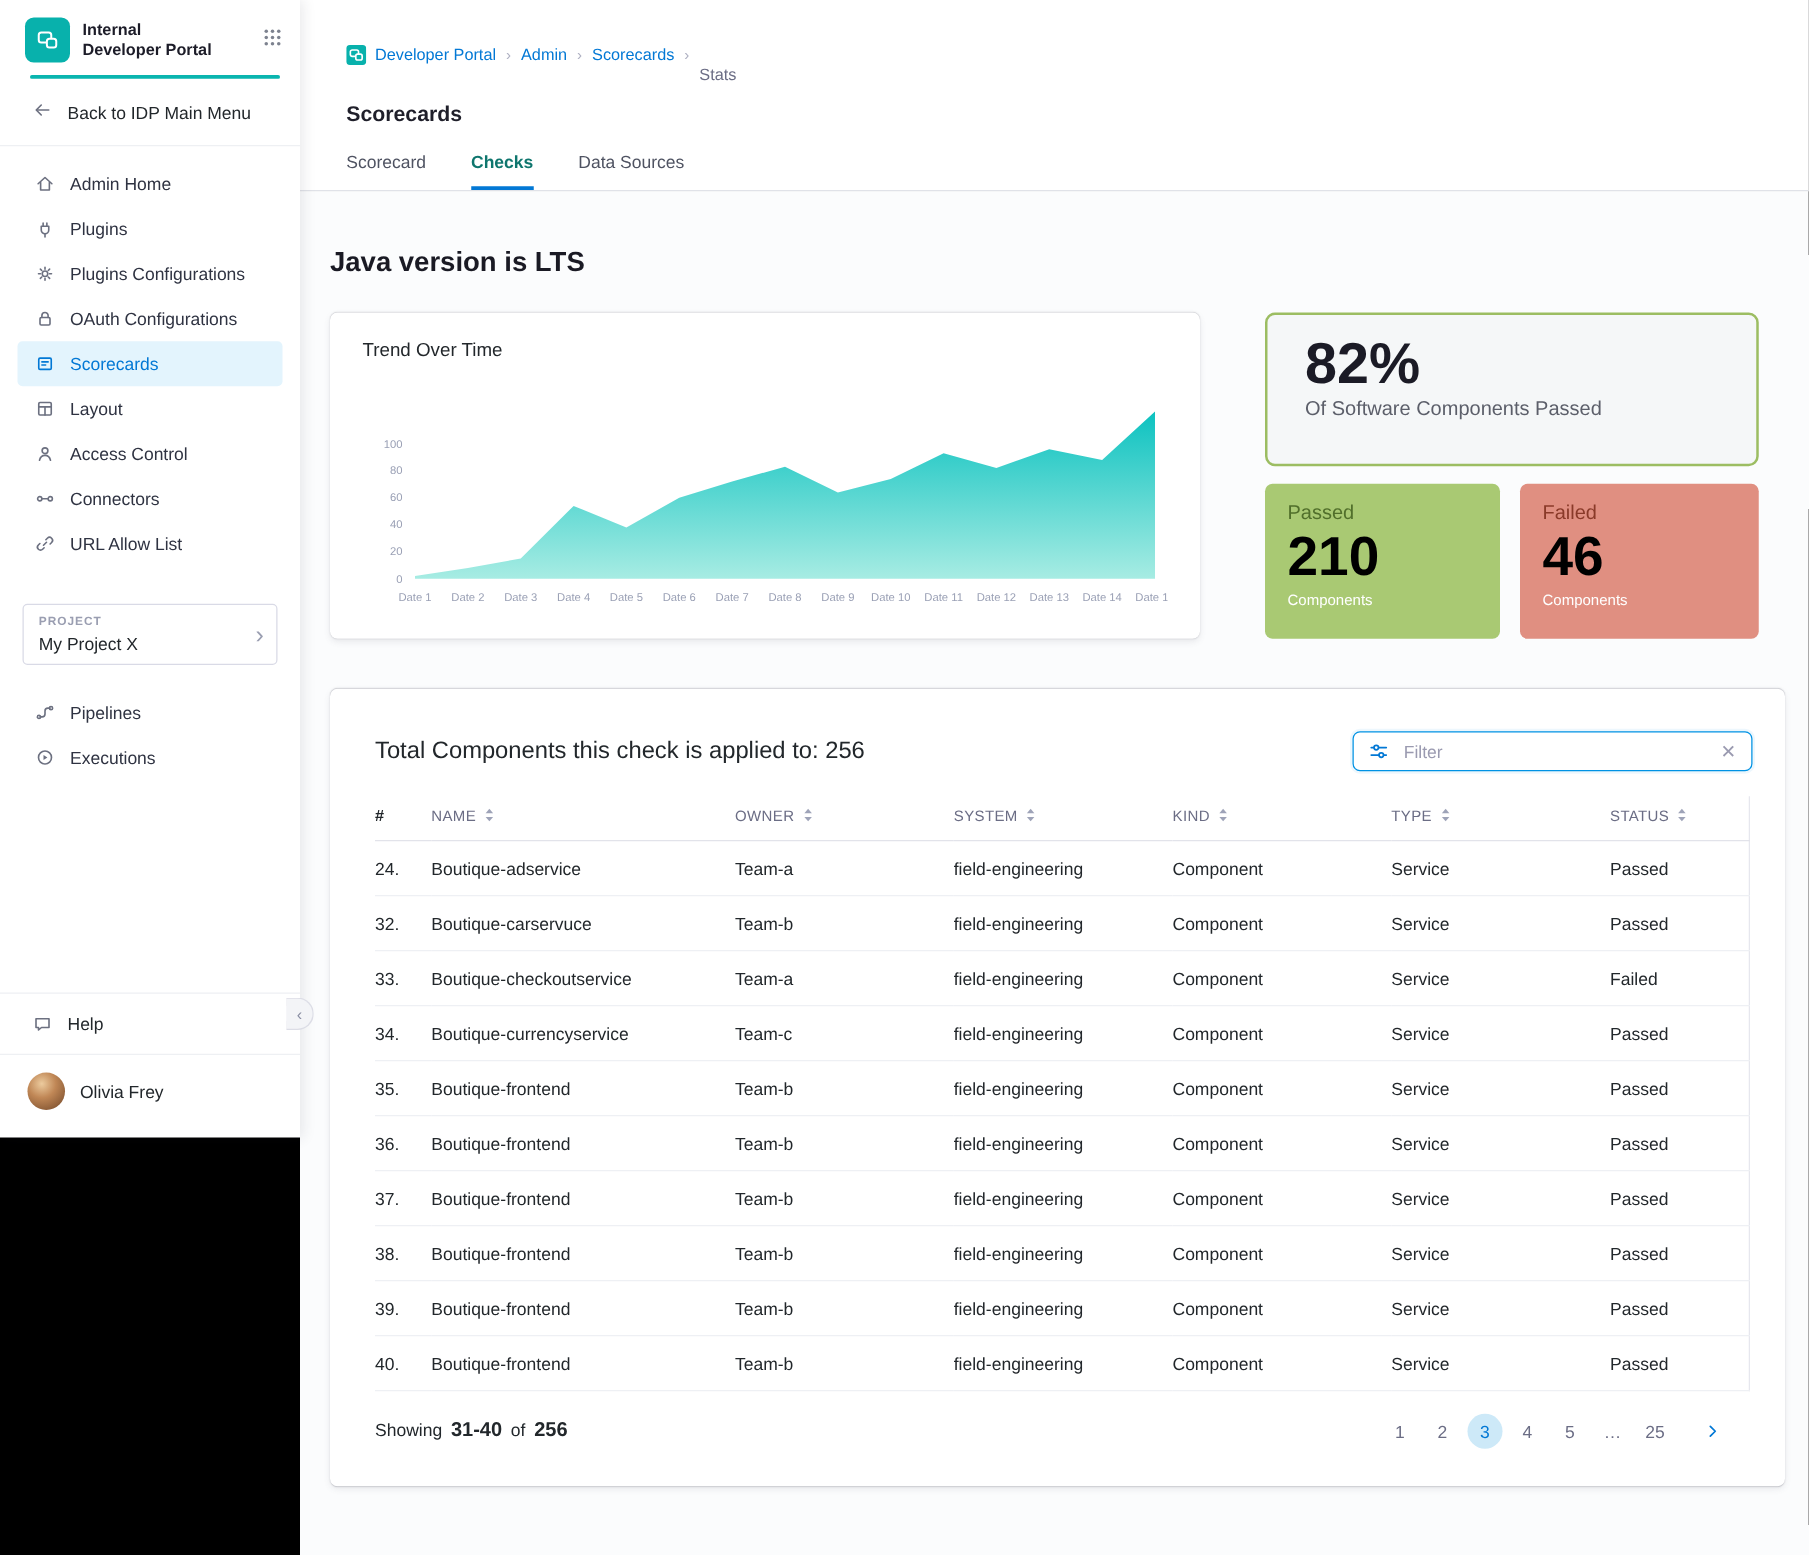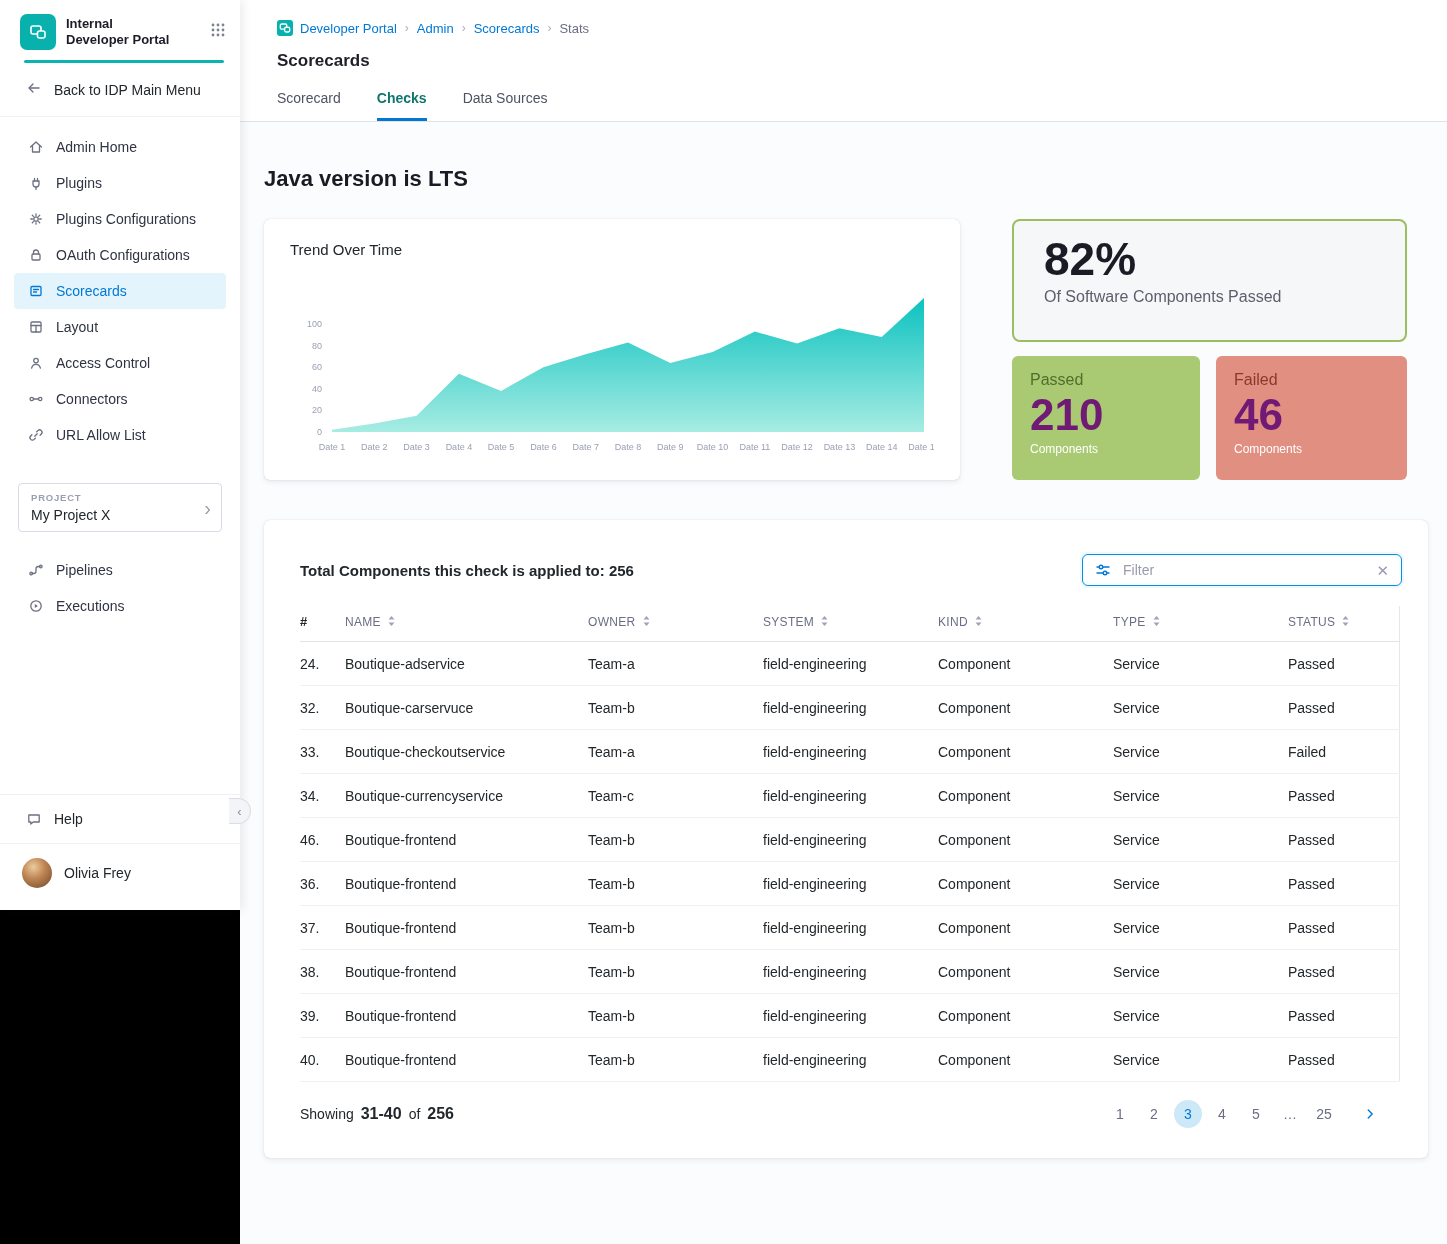--- a/index.html
+++ b/index.html
@@ -63,21 +63,21 @@
     color:#8a8ea3; font-size:13px; cursor:pointer;
   }
 
   
   .main { position:absolute; left:240px; top:0; width:1207px; height:1244px; background:#fbfcfd; }
 
   .topbar { background:#fff; border-bottom:1px solid #e0e2e8; }
   .breadcrumb { display:flex; align-items:center; gap:8px; padding:20px 0 0 37px; font-size:13px; }
   .crumb-link { color:#0278d5; display:flex; align-items:center; gap:7px; cursor:pointer; }
   .crumb-sep { color:#aeb0c2; font-size:12px; }
-  .crumb-current { color:#6b6d85; }
+  .crumb-current { color:#6b6d85;margin-top:32px; }
   .page-title { margin:15px 0 0 37px; font-size:17px; font-weight:bold; color:#1f1f2a; }
   .tabs { display:flex; gap:36px; margin:19px 0 0 37px; }
   .tab { font-size:14px; color:#4f5362; padding-bottom:12px; border-bottom:3px solid transparent; cursor:pointer; }
   .tab.active { color:#0f766e; font-weight:bold; border-color:#0278d5; }
 
   .content { padding:44px 19px 0 24px; }
   .check-heading { font-size:22px; font-weight:bold; color:#1a1a24; margin:0; }
 
   .cards-row { display:flex; gap:52px; margin-top:27px; }
 
@@ -96,27 +96,27 @@
   .pct-value { font-size:46px; font-weight:bold; color:#1b1b26; line-height:1.2; }
   .pct-caption { font-size:16px; color:#5c5f6a; margin-top:1px; }
 
   .stat-row { display:flex; gap:16px; margin-top:14px; }
   .stat-card { height:124px; border-radius:6px; padding:15px 18px; }
   .stat-card.passed { width:188px; background:#a9c973; }
   .stat-card.failed { width:191px; background:#e08f81; }
   .stat-label { font-size:16px; font-weight:500; }
   .passed .stat-label { color:#516f2b; }
   .failed .stat-label { color:#8a3a29; }
-  .stat-value { font-size:44px; font-weight:bold; color:#701a75; line-height:1.05; margin-top:3px; }
+  .stat-value { font-size:44px; font-weight:bold; color:#000000; line-height:1.05; margin-top:3px; }
   .stat-caption { font-size:12px; color:#ffffff; margin-top:4px; }
 
   
   .table-card { margin-top:40px; width:1164px; padding-bottom:4px; }
   .table-head { display:flex; justify-content:space-between; align-items:center; padding:34px 26px 20px 36px; }
-  .table-title { font-size:15px; font-weight:bold; color:#22272b; }
+  .table-title { font-size:19px; font-weight:normal; color:#22272b; }
   .filter-box { width:320px; height:32px; border:1px solid #0092e4; border-radius:6px;
     display:flex; align-items:center; gap:10px; padding:0 12px; background:#fff;
     box-shadow:0 0 0 2px rgba(2,146,228,.07); }
   .filter-input { border:none; outline:none; flex:1; font-size:14px; color:#22272b; min-width:0; }
   .filter-input::placeholder { color:#9a9ab0; }
   .filter-clear { color:#9a9ab0; font-size:15px; cursor:pointer; line-height:1; }
 
   .table-wrap { margin:0 28px 0 36px; border-right:1px solid #e6e7ee; }
   table.comp { width:1100px; border-collapse:collapse; }
   .comp th { text-align:left; font-size:12px; font-weight:500; color:#6b6d85; letter-spacing:.3px;
@@ -457,21 +457,21 @@
               <tr>
                 <td>34.</td>
                 <td>Boutique-currencyservice</td>
                 <td>Team-c</td>
                 <td>field-engineering</td>
                 <td>Component</td>
                 <td>Service</td>
                 <td>Passed</td>
               </tr>
               <tr>
-                <td>46.</td>
+                <td>35.</td>
                 <td>Boutique-frontend</td>
                 <td>Team-b</td>
                 <td>field-engineering</td>
                 <td>Component</td>
                 <td>Service</td>
                 <td>Passed</td>
               </tr>
               <tr>
                 <td>36.</td>
                 <td>Boutique-frontend</td>

